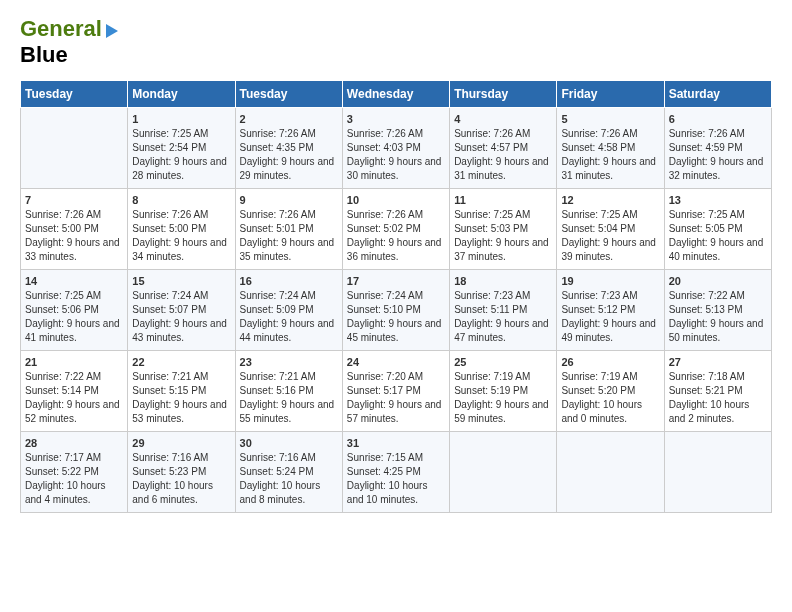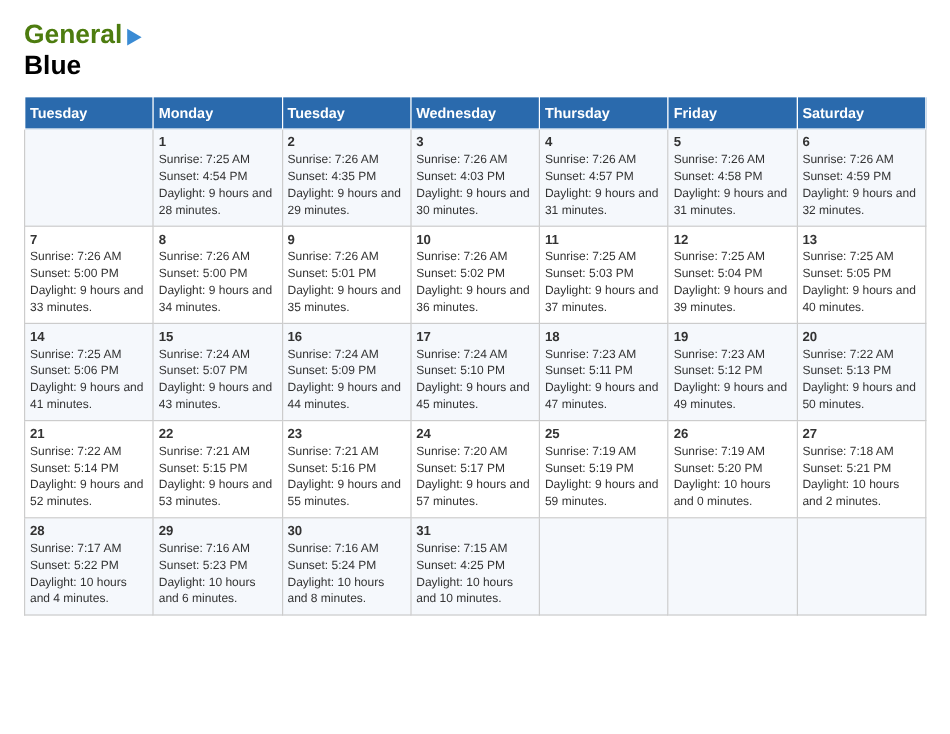--- a/index.html
+++ b/index.html
@@ -110,21 +110,21 @@
           <th>Thursday</th>
           <th>Friday</th>
           <th>Saturday</th>
         </tr>
     </thead>
     <tbody id="calendar-body">
     <tr>
           <td></td>
           <td>
             <span class="day-num">1</span>
-            <div class="day-info"><span>Sunrise: 7:25 AM</span><br><span>Sunset: 4:54 PM</span><br><span>Daylight: 9 hours and 28 minutes.</span></div>
+            <div class="day-info"><span>Sunrise: 7:25 AM</span><br><span>Sunset: 2:54 PM</span><br><span>Daylight: 9 hours and 28 minutes.</span></div>
           </td>
           <td>
             <span class="day-num">2</span>
             <div class="day-info"><span>Sunrise: 7:26 AM</span><br><span>Sunset: 4:35 PM</span><br><span>Daylight: 9 hours and 29 minutes.</span></div>
           </td>
           <td>
             <span class="day-num">3</span>
             <div class="day-info"><span>Sunrise: 7:26 AM</span><br><span>Sunset: 4:03 PM</span><br><span>Daylight: 9 hours and 30 minutes.</span></div>
           </td>
           <td>

